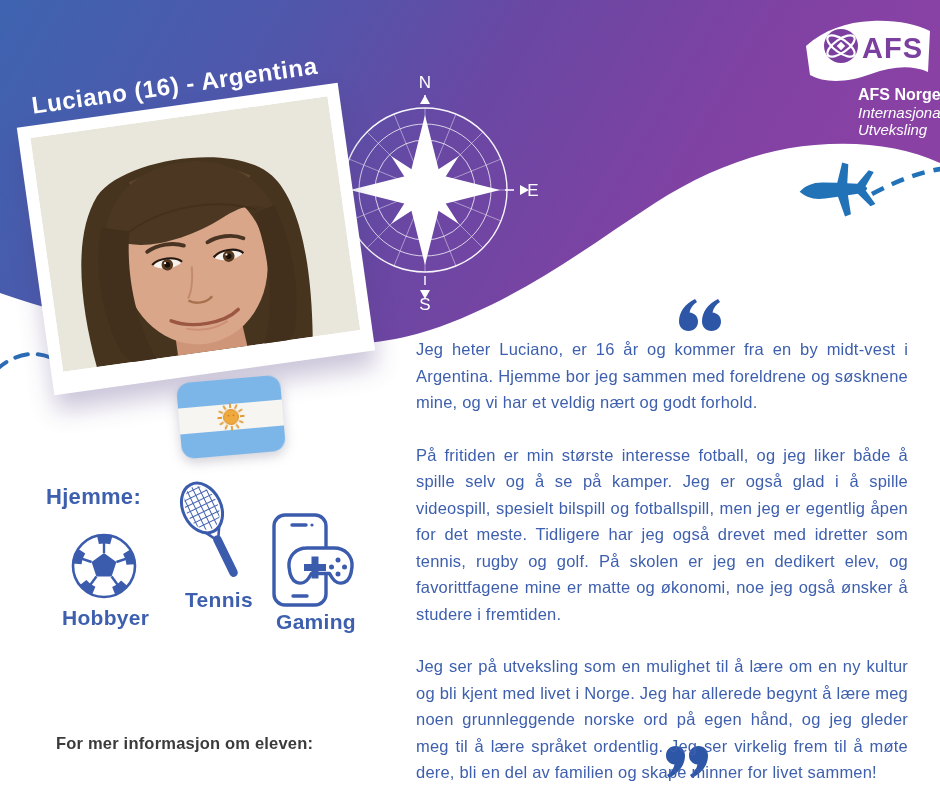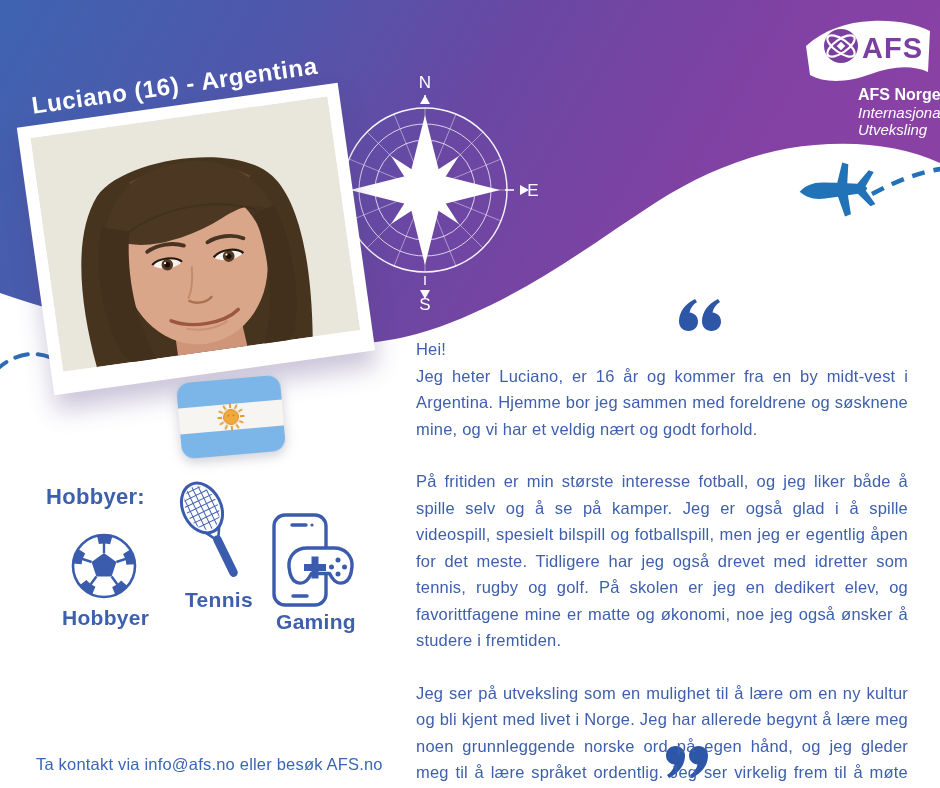--- a/index.html
+++ b/index.html
@@ -228,26 +228,25 @@
             <line x1="59.8" y1="33.5" x2="63.7" y2="31.2"></line>
         </g>
         <circle cx="52" cy="38" r="7.5" fill="#f0a93c" stroke="#d98e2e" stroke-width="1"></circle>
         <circle cx="49.5" cy="36.5" r="0.8" fill="#b5701f"></circle>
           <circle cx="54.5" cy="36.5" r="0.8" fill="#b5701f"></circle>
       </g>
     </svg>
   </div>
 
   <div class="abs story">
-    <p class="greeting">Hei!</p>
     <p class="para">Jeg heter Luciano, er 16 år og kommer fra en by midt-vest i Argentina. Hjemme bor jeg sammen med foreldrene og søsknene mine, og vi har et veldig nært og godt forhold.</p>
     <p class="para">På fritiden er min største interesse fotball, og jeg liker både å spille selv og å se på kamper. Jeg er også glad i å spille videospill, spesielt bilspill og fotballspill, men jeg er egentlig åpen for det meste. Tidligere har jeg også drevet med idretter som tennis, rugby og golf. På skolen er jeg en dedikert elev, og favorittfagene mine er matte og økonomi, noe jeg også ønsker å studere i fremtiden.</p>
     <p class="para">Jeg ser på utveksling som en mulighet til å lære om en ny kultur og bli kjent med livet i Norge. Jeg har allerede begynt å lære meg noen grunnleggende norske ord på egen hånd, og jeg gleder meg til å lære språket ordentlig. Jeg ser virkelig frem til å møte dere, bli en del av familien og skape minner for livet sammen!</p>
   </div>
 
-  <div class="abs hobbies-heading">Hobbyer:</div>
+  <div class="abs hobbies-heading">Hjemme:</div>
   <div class="abs hobby-label" style="left:62px;top:606px;width:78px;">Hobbyer</div>
   <div class="abs hobby-label" style="left:180px;top:588px;width:78px;">Tennis</div>
   <div class="abs hobby-label" style="left:276px;top:610px;width:78px;">Gaming</div>
 
-  <div class="abs contact-line">Ta kontakt via info@afs.no eller besøk AFS.no</div>
+  <div class="abs contact-heading">For mer informasjon om eleven:</div>
 
 </div>
 
 </body></html>

